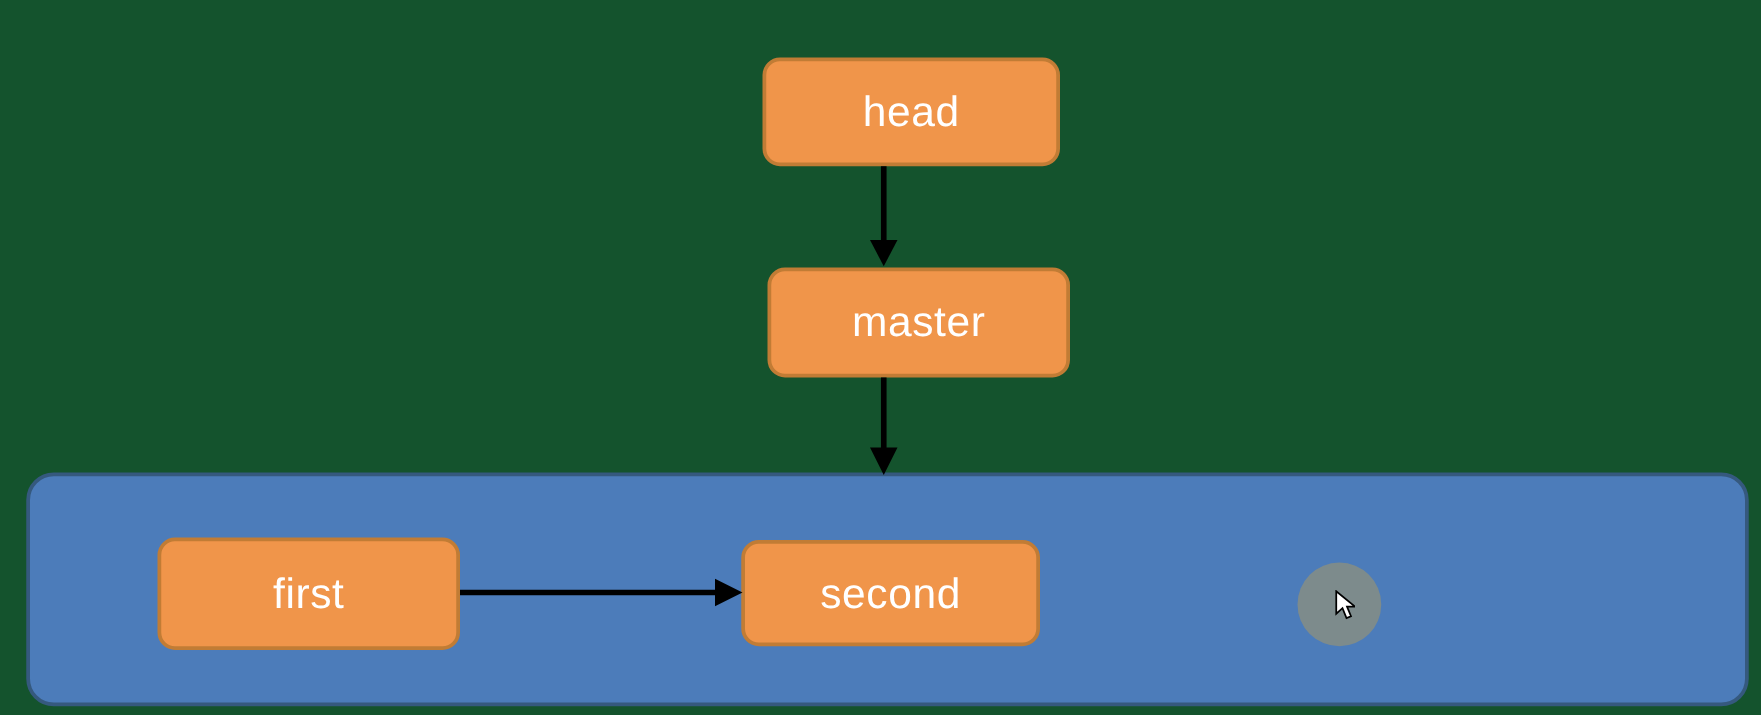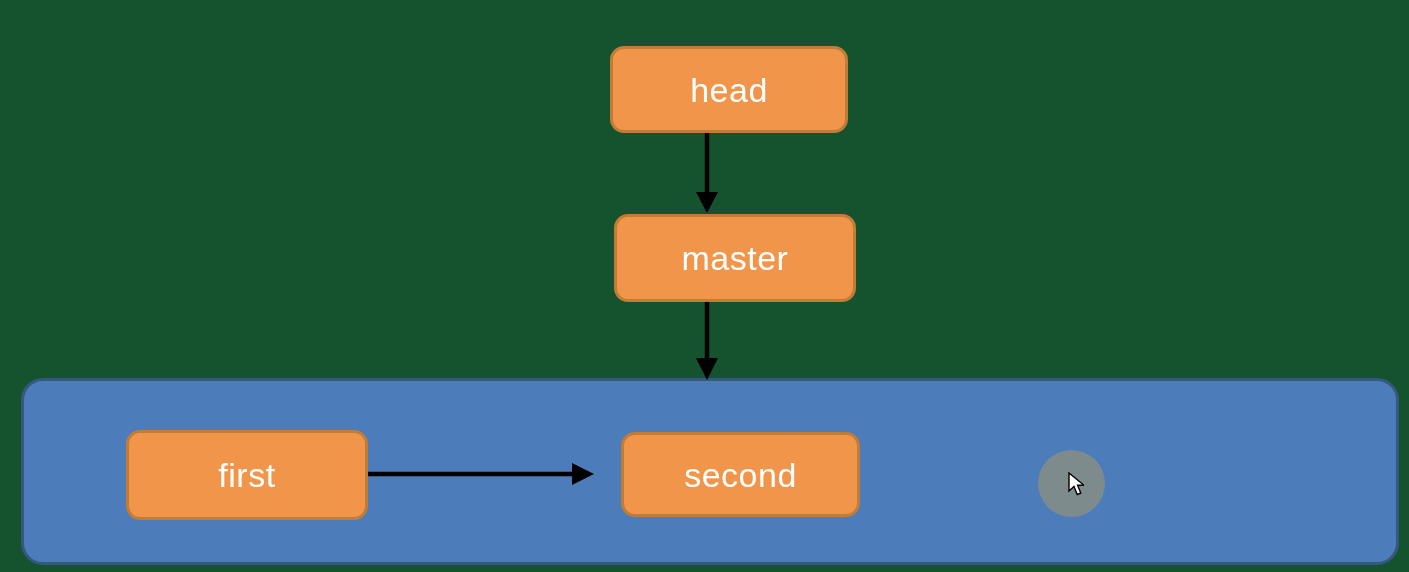--- a/index.html
+++ b/index.html
@@ -36,21 +36,21 @@
     align-items: center;
     justify-content: center;
     color: #FFFFFF;
     font-size: 34px;
     line-height: 1;
     letter-spacing: 0.5px;
   }
   .node-head   { left: 610px; top: 46px;  width: 238px; height: 87px; }
   .node-master { left: 614px; top: 214px; width: 242px; height: 88px; }
   .node-first  { left: 126px; top: 430px; width: 242px; height: 90px; }
-  .node-second { left: 621px; top: 432px; width: 239px; height: 85px; }
+  .node-second { left: 593px; top: 432px; width: 239px; height: 85px; }
   .arrows {
     position: absolute;
     left: 0;
     top: 0;
     width: 1409px;
     height: 572px;
     pointer-events: none;
   }
   .cursor-halo {
     position: absolute;

